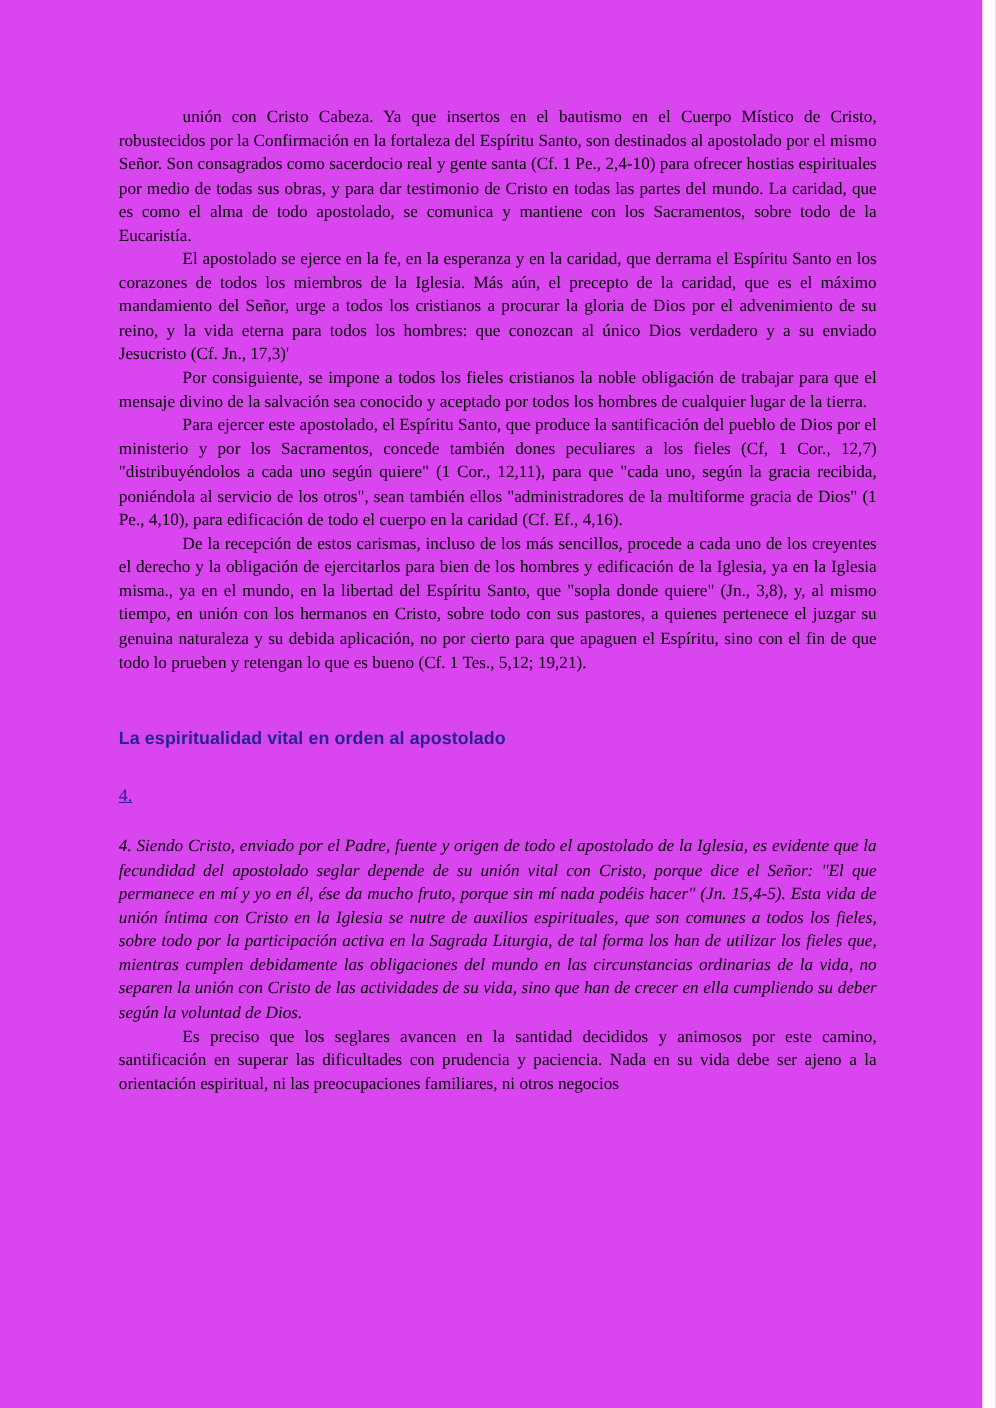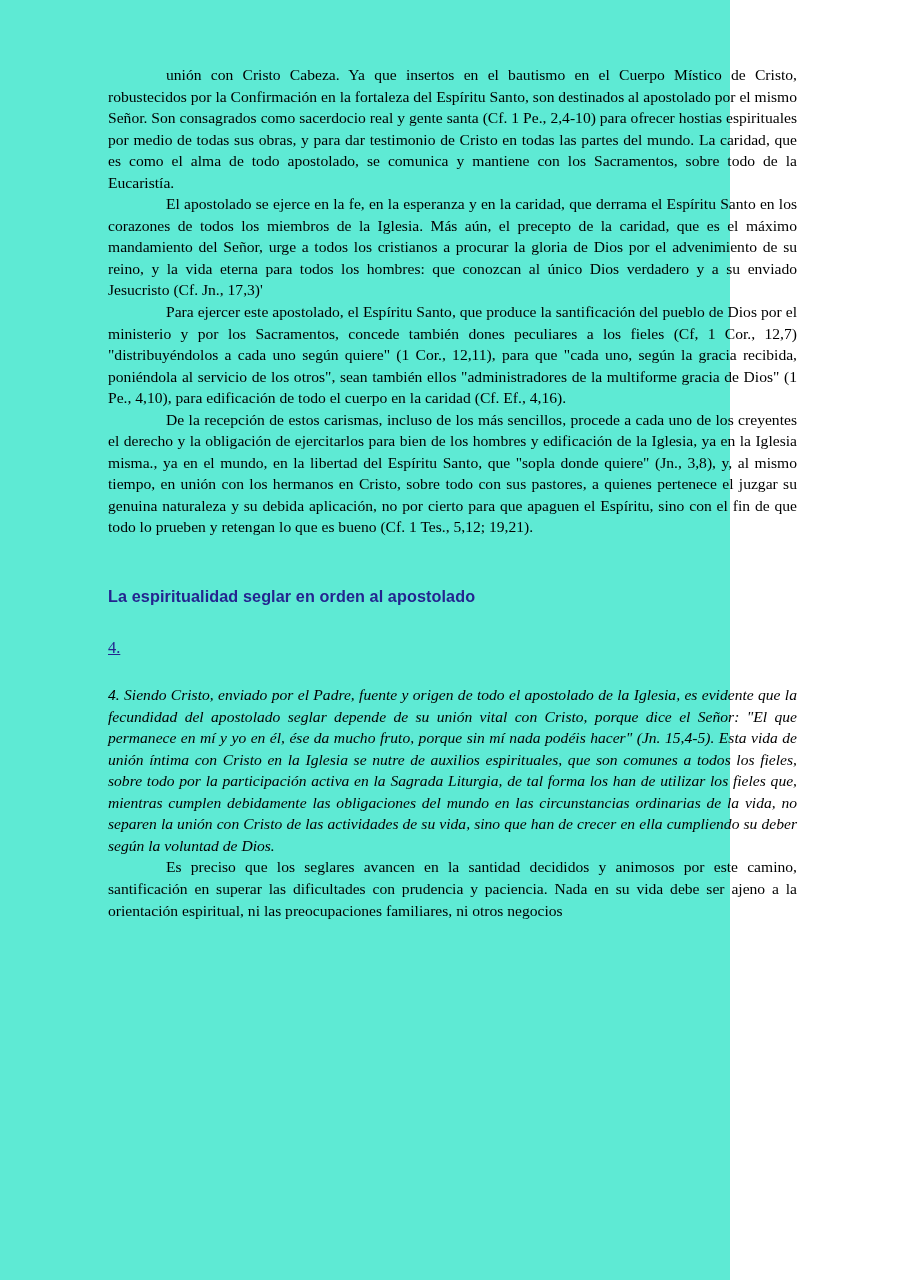--- a/index.html
+++ b/index.html
@@ -9,25 +9,25 @@
   }
   body {
     width: 905px;
     height: 1280px;
     overflow: hidden;
     font-family: "Liberation Serif", "DejaVu Serif", serif;
     -webkit-font-smoothing: antialiased;
   }
   #page {
     position: relative;
-    width: 730px;
+    width: 893px;
     height: 1280px;
-    background: #5eead4;
+    background: #d946ef;
     box-sizing: border-box;
-    padding: 64px 108px 0 108px;
+    padding: 96px 108px 0 108px;
   }
   #doc-body {
     width: 689px;
   }
   p.para {
     margin: 0;
     padding: 0;
     font-family: "Liberation Serif", "DejaVu Serif", serif;
     font-size: 15.6px;
     line-height: 21.55px;
@@ -70,26 +70,27 @@
   }
 </style>
 </head>
 <body>
 
 <div id="page">
   <div id="doc-body">
 
     <p class="para">unión con Cristo Cabeza. Ya que insertos en el bautismo en el Cuerpo Místico de Cristo, robustecidos por la Confirmación en la fortaleza del Espíritu Santo, son destinados al apostolado por el mismo Señor. Son consagrados como sacerdocio real y gente santa (Cf. 1 Pe., 2,4-10) para ofrecer hostias espirituales por medio de todas sus obras, y para dar testimonio de Cristo en todas las partes del mundo. La caridad, que es como el alma de todo apostolado, se comunica y mantiene con los Sacramentos, sobre todo de la Eucaristía.</p>
     <p class="para">El apostolado se ejerce en la fe, en la esperanza y en la caridad, que derrama el Espíritu Santo en los corazones de todos los miembros de la Iglesia. Más aún, el precepto de la caridad, que es el máximo mandamiento del Señor, urge a todos los cristianos a procurar la gloria de Dios por el advenimiento de su reino, y la vida eterna para todos los hombres: que conozcan al único Dios verdadero y a su enviado Jesucristo (Cf. Jn., 17,3)'</p>
+    <p class="para">Por consiguiente, se impone a todos los fieles cristianos la noble obligación de trabajar para que el mensaje divino de la salvación sea conocido y aceptado por todos los hombres de cualquier lugar de la tierra.</p>
     <p class="para">Para ejercer este apostolado, el Espíritu Santo, que produce la santificación del pueblo de Dios por el ministerio y por los Sacramentos, concede también dones peculiares a los fieles (Cf, 1 Cor., 12,7) "distribuyéndolos a cada uno según quiere" (1 Cor., 12,11), para que "cada uno, según la gracia recibida, poniéndola al servicio de los otros", sean también ellos "administradores de la multiforme gracia de Dios" (1 Pe., 4,10), para edificación de todo el cuerpo en la caridad (Cf. Ef., 4,16).</p>
     <p class="para">De la recepción de estos carismas, incluso de los más sencillos, procede a cada uno de los creyentes el derecho y la obligación de ejercitarlos para bien de los hombres y edificación de la Iglesia, ya en la Iglesia misma., ya en el mundo, en la libertad del Espíritu Santo, que "sopla donde quiere" (Jn., 3,8), y, al mismo tiempo, en unión con los hermanos en Cristo, sobre todo con sus pastores, a quienes pertenece el juzgar su genuina naturaleza y su debida aplicación, no por cierto para que apaguen el Espíritu, sino con el fin de que todo lo prueben y retengan lo que es bueno (Cf. 1 Tes., 5,12; 19,21).</p>
 
     <div class="spacer-before-heading"></div>
 
-    <h2 class="section-heading">La espiritualidad seglar en orden al apostolado</h2>
+    <h2 class="section-heading">La espiritualidad vital en orden al apostolado</h2>
 
     <div class="spacer-after-heading"></div>
 
     <div>
       <a class="section-anchor" href="#">4.</a>
     </div>
 
     <div class="spacer-after-anchor"></div>
 
     <p class="para no-indent">4. Siendo Cristo, enviado por el Padre, fuente y origen de todo el apostolado de la Iglesia, es evidente que la fecundidad del apostolado seglar depende de su unión vital con Cristo, porque dice el Señor: "El que permanece en mí y yo en él, ése da mucho fruto, porque sin mí nada podéis hacer" (Jn. 15,4-5). Esta vida de unión íntima con Cristo en la Iglesia se nutre de auxilios espirituales, que son comunes a todos los fieles, sobre todo por la participación activa en la Sagrada Liturgia, de tal forma los han de utilizar los fieles que, mientras cumplen debidamente las obligaciones del mundo en las circunstancias ordinarias de la vida, no separen la unión con Cristo de las actividades de su vida, sino que han de crecer en ella cumpliendo su deber según la voluntad de Dios.</p>

